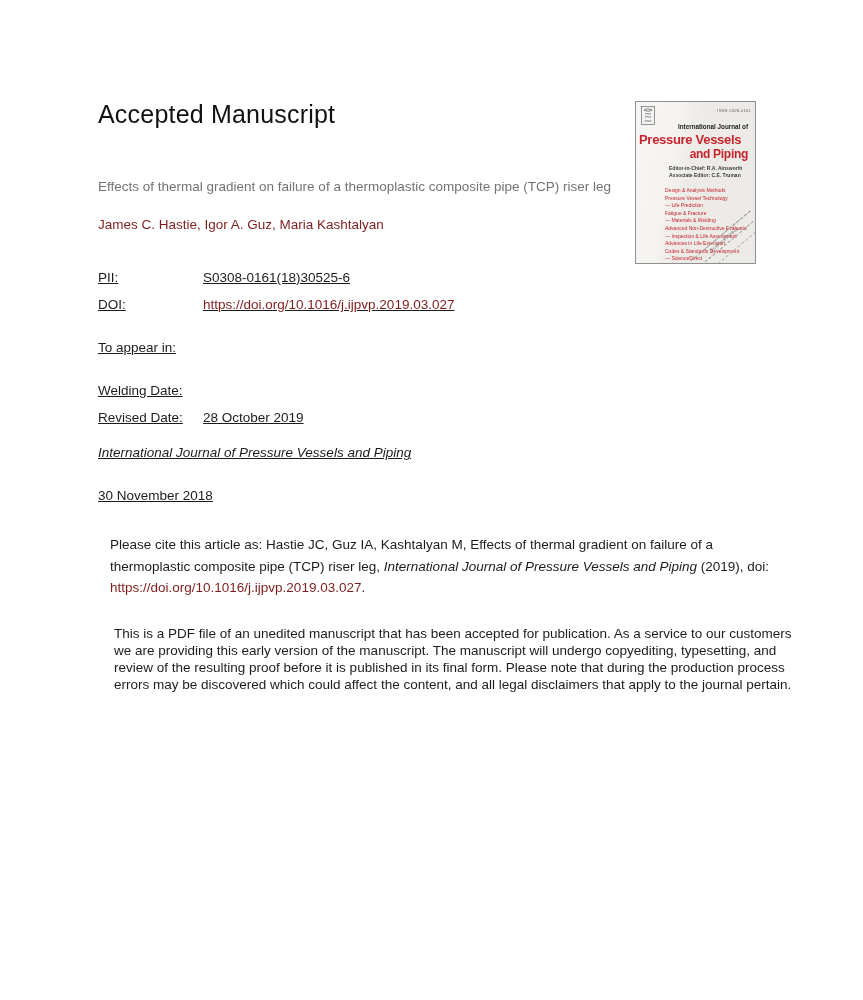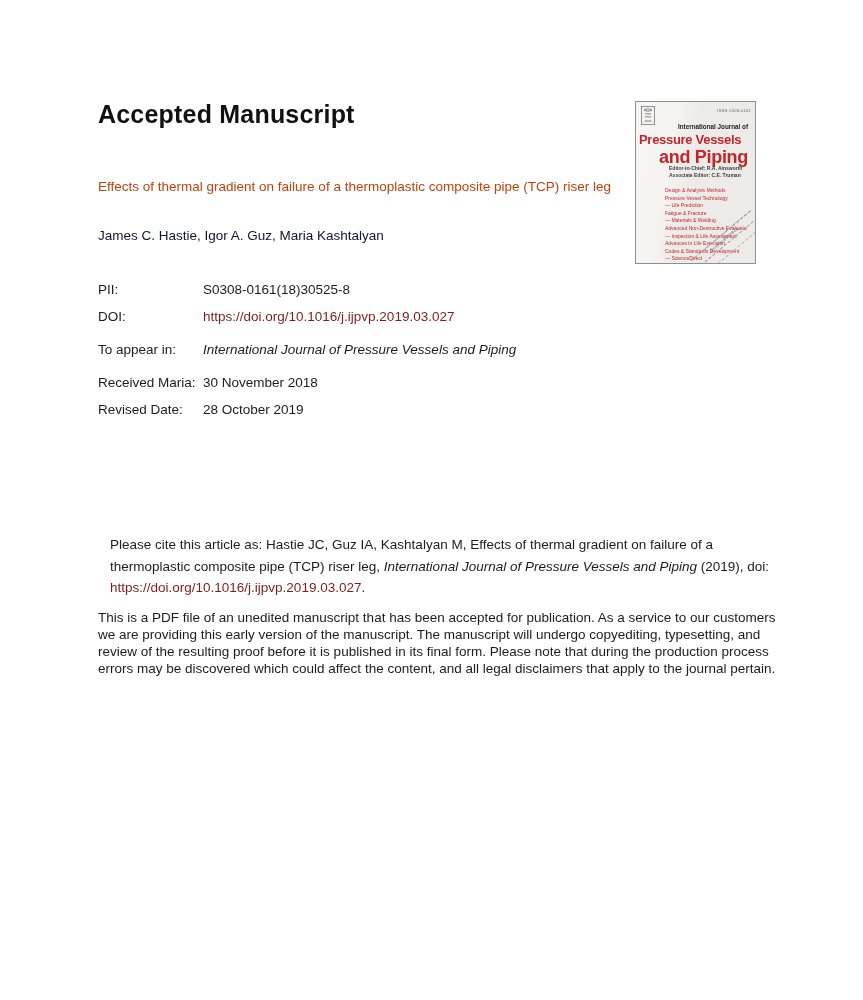--- a/index.html
+++ b/index.html
@@ -6,61 +6,61 @@
   .page{
     position:relative;
     width:863px;height:1000px;
     background:#ffffff;
     font-family:"Liberation Sans", sans-serif;
     color:#1c1c1c;
     overflow:hidden;
   }
   .page-title{
     position:absolute;left:98px;top:100px;
-    font-size:25px;font-weight:700;letter-spacing:0.2px;color:#111;
+    font-size:25px;font-weight:400;letter-spacing:0.2px;color:#111;
     margin:0;
   }
   .article-title{
     position:absolute;left:98px;top:179px;
-    font-size:13.5px;color:#c2410c;white-space:nowrap;
+    font-size:13.5px;color:#737373;white-space:nowrap;
   }
   .authors{
-    position:absolute;left:98px;top:228px;
-    font-size:13.5px;color:#0f172a;
+    position:absolute;left:98px;top:217px;
+    font-size:13.5px;color:#7f1d1d;
   }
   .meta{
     position:absolute;left:98px;top:270px;width:560px;
     font-size:13.5px;
   }
-  .meta-row{display:flex;height:27px;align-items:flex-end;}
+  .meta-row{display:flex;height:27px;align-items:flex-start;text-decoration:underline;}
   .meta-label{width:105px;flex:0 0 105px;}
-  .gap-top{margin-top:6px;}
+  .gap-top{margin-top:16px;flex-direction:column;}
   .italic{font-style:italic;}
   a.doi-link{color:#7f1d1d;text-decoration:none;cursor:pointer;}
   .citation{
     position:absolute;left:98px;top:522px;width:662px;
     font-size:13.5px;line-height:21.5px;margin:12px;
   }
   .disclaimer{
     position:absolute;left:98px;top:609px;width:682px;
-    font-size:13.5px;line-height:17px;margin:0;
+    font-size:13.5px;line-height:17px;margin:16px;
   }
   
   .cover{
     position:absolute;left:635px;top:101px;width:119px;height:161px;
     border:1px solid #8f8f8f;
     background:linear-gradient(100deg,#f7f6f4 0%,#f4f3f0 30%,#edebe7 46%,#ecebe7 100%);
     overflow:hidden;
   }
   .cover *{position:absolute;}
   .publisher-logo{left:5px;top:4px;width:14px;height:19px;}
   .issn{right:4px;top:6px;font-size:4px;color:#666;letter-spacing:0.3px;white-space:nowrap;}
   .kicker{right:7px;top:21px;font-size:6.3px;font-weight:700;color:#222;white-space:nowrap;}
   .jt1{left:3px;top:30px;font-size:13px;font-weight:700;color:#c5242b;letter-spacing:-0.3px;white-space:nowrap;}
-  .jt2{right:7px;top:45px;font-size:18px;font-weight:700;color:#c5242b;letter-spacing:-0.3px;white-space:nowrap;}
+  .jt2{right:7px;top:45px;font-size:12px;font-weight:700;color:#c5242b;letter-spacing:-0.3px;white-space:nowrap;}
   .ed1{left:33px;top:63px;font-size:5px;font-weight:600;color:#3a3a3a;white-space:nowrap;}
   .ed2{left:33px;top:70px;font-size:5px;font-weight:600;color:#3a3a3a;white-space:nowrap;}
   .topics{left:29px;top:85px;width:82px;font-size:5px;line-height:7.6px;color:#c5242b;}
   .topics span{position:static;display:block;white-space:nowrap;overflow:hidden;}
   .stamp{
     right:-8px;bottom:18px;width:78px;
     transform:rotate(-40deg);
     border-top:1px dashed #9a9a9a;border-bottom:1px dashed #9a9a9a;
     text-align:center;font-size:4.5px;color:#555;
     letter-spacing:0.6px;padding:2px 0;
@@ -81,34 +81,34 @@
 
   <h1 class="page-title">Accepted Manuscript</h1>
 
   <div class="article-title">Effects of thermal gradient on failure of a thermoplastic composite pipe (TCP) riser leg</div>
 
   <div class="authors">James C. Hastie, Igor A. Guz, Maria Kashtalyan</div>
 
   <div class="meta">
     <div class="meta-row">
       <span class="meta-label">PII:</span>
-      <span>S0308-0161(18)30525-8</span>
+      <span>S0308-0161(18)30525-6</span>
     </div>
     <div class="meta-row">
       <span class="meta-label">DOI:</span>
       <a class="doi-link">https://doi.org/10.1016/j.ijpvp.2019.03.027</a>
     </div>
 
     <div class="meta-row gap-top">
       <span class="meta-label">To appear in:</span>
       <span class="italic">International Journal of Pressure Vessels and Piping</span>
     </div>
 
     <div class="meta-row gap-top">
-      <span class="meta-label">Received Maria:</span>
+      <span class="meta-label">Welding Date:</span>
       <span>30 November 2018</span>
     </div>
     <div class="meta-row">
       <span class="meta-label">Revised Date:</span>
       <span>28 October 2019</span>
     </div>
   </div>
 
   <p class="citation"><span>Please cite this article as: Hastie JC, Guz IA, Kashtalyan M, Effects of thermal gradient on failure of a thermoplastic composite pipe (TCP) riser leg, </span><span class="italic">International Journal of Pressure Vessels and Piping</span><span> (2019), doi: </span><a class="doi-link">https://doi.org/10.1016/j.ijpvp.2019.03.027</a><span>.</span></p>
 

